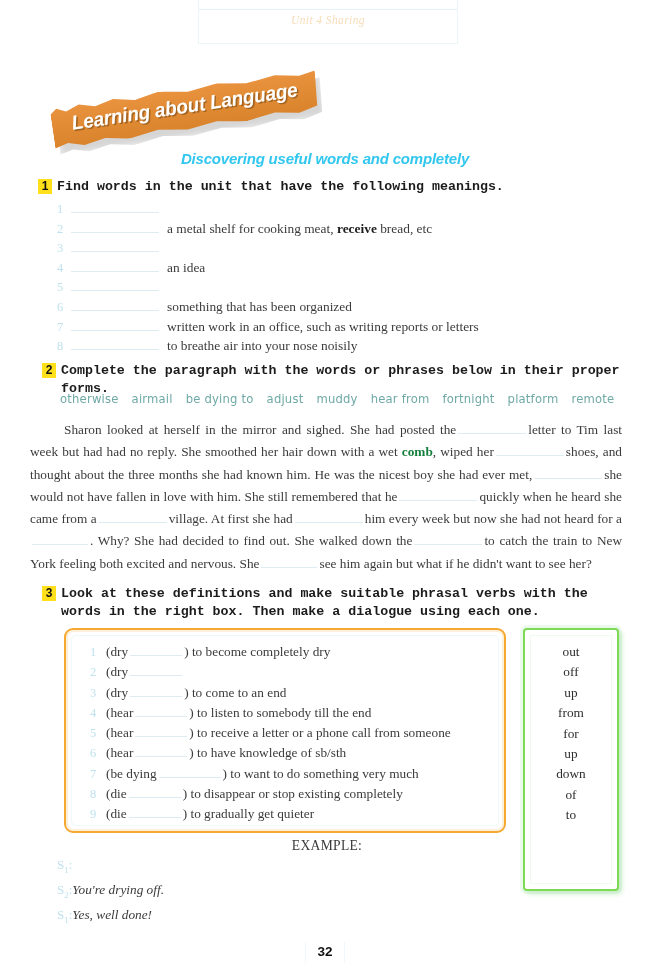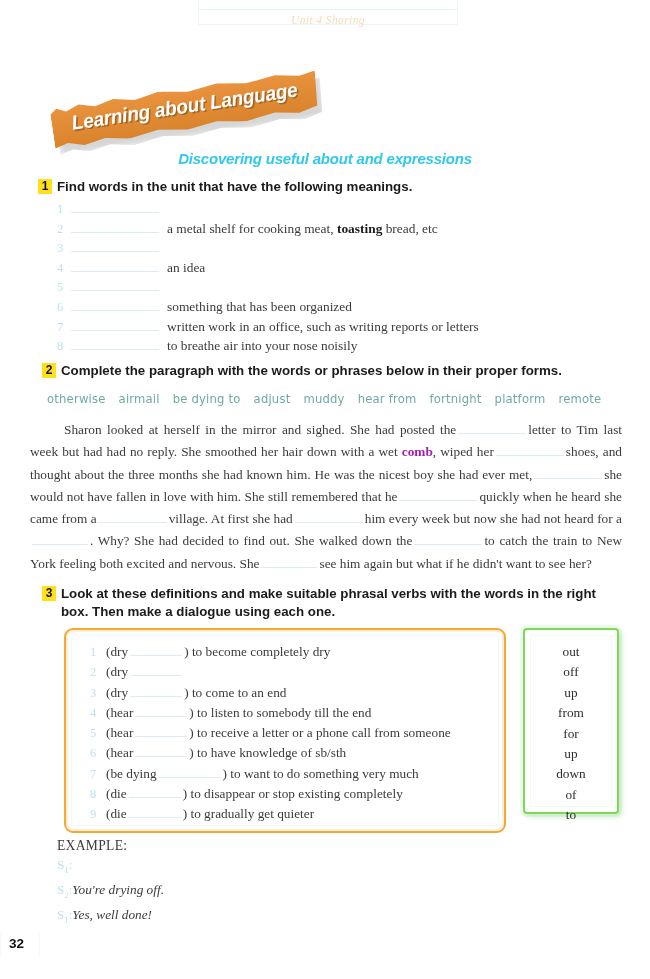--- a/index.html
+++ b/index.html
@@ -13,21 +13,21 @@
     position: relative;
     overflow: hidden;
   }
 
   
   .page-header {
     position: absolute;
     left: 198px;
     top: 0px;
     width: 260px;
-    height: 25px;
+    height: 44px;
     border-left: 1px solid #eaf6f8;
     border-right: 1px solid #eaf6f8;
     border-bottom: 1px solid #eaf6f8;
   }
   .header-rule {
     position: absolute;
     left: 0; top: 9px; width: 100%;
     height: 1px;
     background: #e2f2f5;
   }
@@ -119,21 +119,21 @@
     height: 15px;
     margin-right: 5px;
     margin-top: 1px;
     background: #ffe01b;
     color: #111;
     font-size: 12px;
     line-height: 15px;
     text-align: center;
     font-weight: bold;
   }
-  .ex-title { flex: 1 1 auto; }
+  .ex-title { flex: 1 1 auto; font-family: Liberation Mono, monospace; }
 
   
   .def-list {
     position: absolute;
     left: 57px;
     top: 201px;
     width: 520px;
   }
   .def-row {
     display: flex;
@@ -152,21 +152,21 @@
     border-bottom: 1px solid #dcecf2;
     height: 12px;
     margin-right: 8px;
   }
   .def-text { flex: 1 1 auto; white-space: nowrap; }
   .def-text b { font-weight: bold; color: #1c1c1c; }
 
   
   .wordbank {
     position: absolute;
-    left: 47px;
+    left: 60px;
     top: 392px;
     width: 530px;
     font-family: "DejaVu Sans", sans-serif;
     font-size: 11.6px;
     color: #6fa9a6;
     letter-spacing: .2px;
     white-space: nowrap;
   }
   .wordbank span { margin-right: 13px; }
 
@@ -176,21 +176,21 @@
     left: 30px;
     top: 419px;
     width: 592px;
     font-size: 13.3px;
     line-height: 22.3px;
     color: #3b3b3b;
     text-align: justify;
     text-indent: 0;
   }
   .para .indent { display: inline-block; width: 34px; }
-  .para b { font-weight: bold; color: #a21caf; }
+  .para b { font-weight: bold; color: #15803d; }
   .blk {
     display: inline-block;
     width: 68px;
     border-bottom: 1px solid #dcecf2;
     height: 11px;
     margin: 0 2px;
     vertical-align: baseline;
   }
   .blk.w-sm { width: 56px; }
   .blk.w-lg { width: 78px; }
@@ -237,21 +237,21 @@
     height: 11px;
     margin: 0 2px;
   }
   .pv-blank.wide { width: 62px; }
   .pv-rest { flex: 0 0 auto; text-align: center; }
 
   .green-box {
     position: absolute;
     left: 459px; top: 0;
     width: 96px;
-    height: 186px;
+    height: 263px;
     border: 2px solid #7ed957;
     border-radius: 4px;
     background: #ffffff;
     box-shadow: 3px 3px 5px rgba(150,220,150,.45),
                 0 0 0 3px rgba(200,240,200,.35);
   }
   .green-inner {
     position: absolute;
     left: 5px; top: 5px; right: 5px; bottom: 5px;
     border: 1px solid #f0fbf0;
@@ -264,20 +264,21 @@
     font-size: 13.3px;
     color: #2d2d2d;
   }
 
   
   .example {
     position: absolute;
     left: 57px;
     top: 836px;
     width: 540px;
+    text-align: center;
   }
   .ex-label {
     font-size: 13.6px;
     color: #3b3b3b;
     letter-spacing: .3px;
     line-height: 19px;
   }
   .ex-line {
     display: flex;
     align-items: baseline;
@@ -293,22 +294,22 @@
     font-style: normal;
     font-size: 13px;
     margin-right: 0;
   }
   .spk sub { font-size: 9px; }
 
   
   .footer {
     position: absolute;
     left: 0; right: 0;
-    bottom: 24px;
-    text-align: left;
+    bottom: 16px;
+    text-align: center;
     margin-top: 37px;
   }
   .pagebox {
     display: inline-block;
     min-width: 40px;
     padding: 2px 8px 4px;
     border-left: 1px solid #eef7fa;
     border-right: 1px solid #eef7fa;
     font-family: "Liberation Sans", sans-serif;
     font-weight: bold;
@@ -323,38 +324,38 @@
   <div class="header-rule"></div>
   <div class="header-title">Unit 4 Sharing</div>
 </div>
 
 <div class="banner-wrap">
   <div class="banner-shadow"></div>
   <div class="banner"></div>
   <div class="banner-text">Learning about Language</div>
 </div>
 
-<div class="subtitle">Discovering useful about and expressions</div>
+<div class="subtitle">Discovering useful words and completely</div>
 
 <div class="ex" style="left:38px; top:178px; width:580px;">
   <div class="ex-head">
     <span class="ex-num">1</span>
     <span class="ex-title">Find words in the unit that have the following meanings.</span>
   </div>
 </div>
 
 <div class="def-list" id="def-list">
     <div class="def-row">
       <span class="def-idx">1</span>
       <span class="def-blank"></span>
     </div>
     <div class="def-row">
       <span class="def-idx">2</span>
       <span class="def-blank"></span>
-      <span class="def-text">a metal shelf for cooking meat, <b>toasting</b> bread, etc</span>
+      <span class="def-text">a metal shelf for cooking meat, <b>receive</b> bread, etc</span>
     </div>
     <div class="def-row">
       <span class="def-idx">3</span>
       <span class="def-blank"></span>
     </div>
     <div class="def-row">
       <span class="def-idx">4</span>
       <span class="def-blank"></span>
       <span class="def-text">an idea</span>
     </div>

